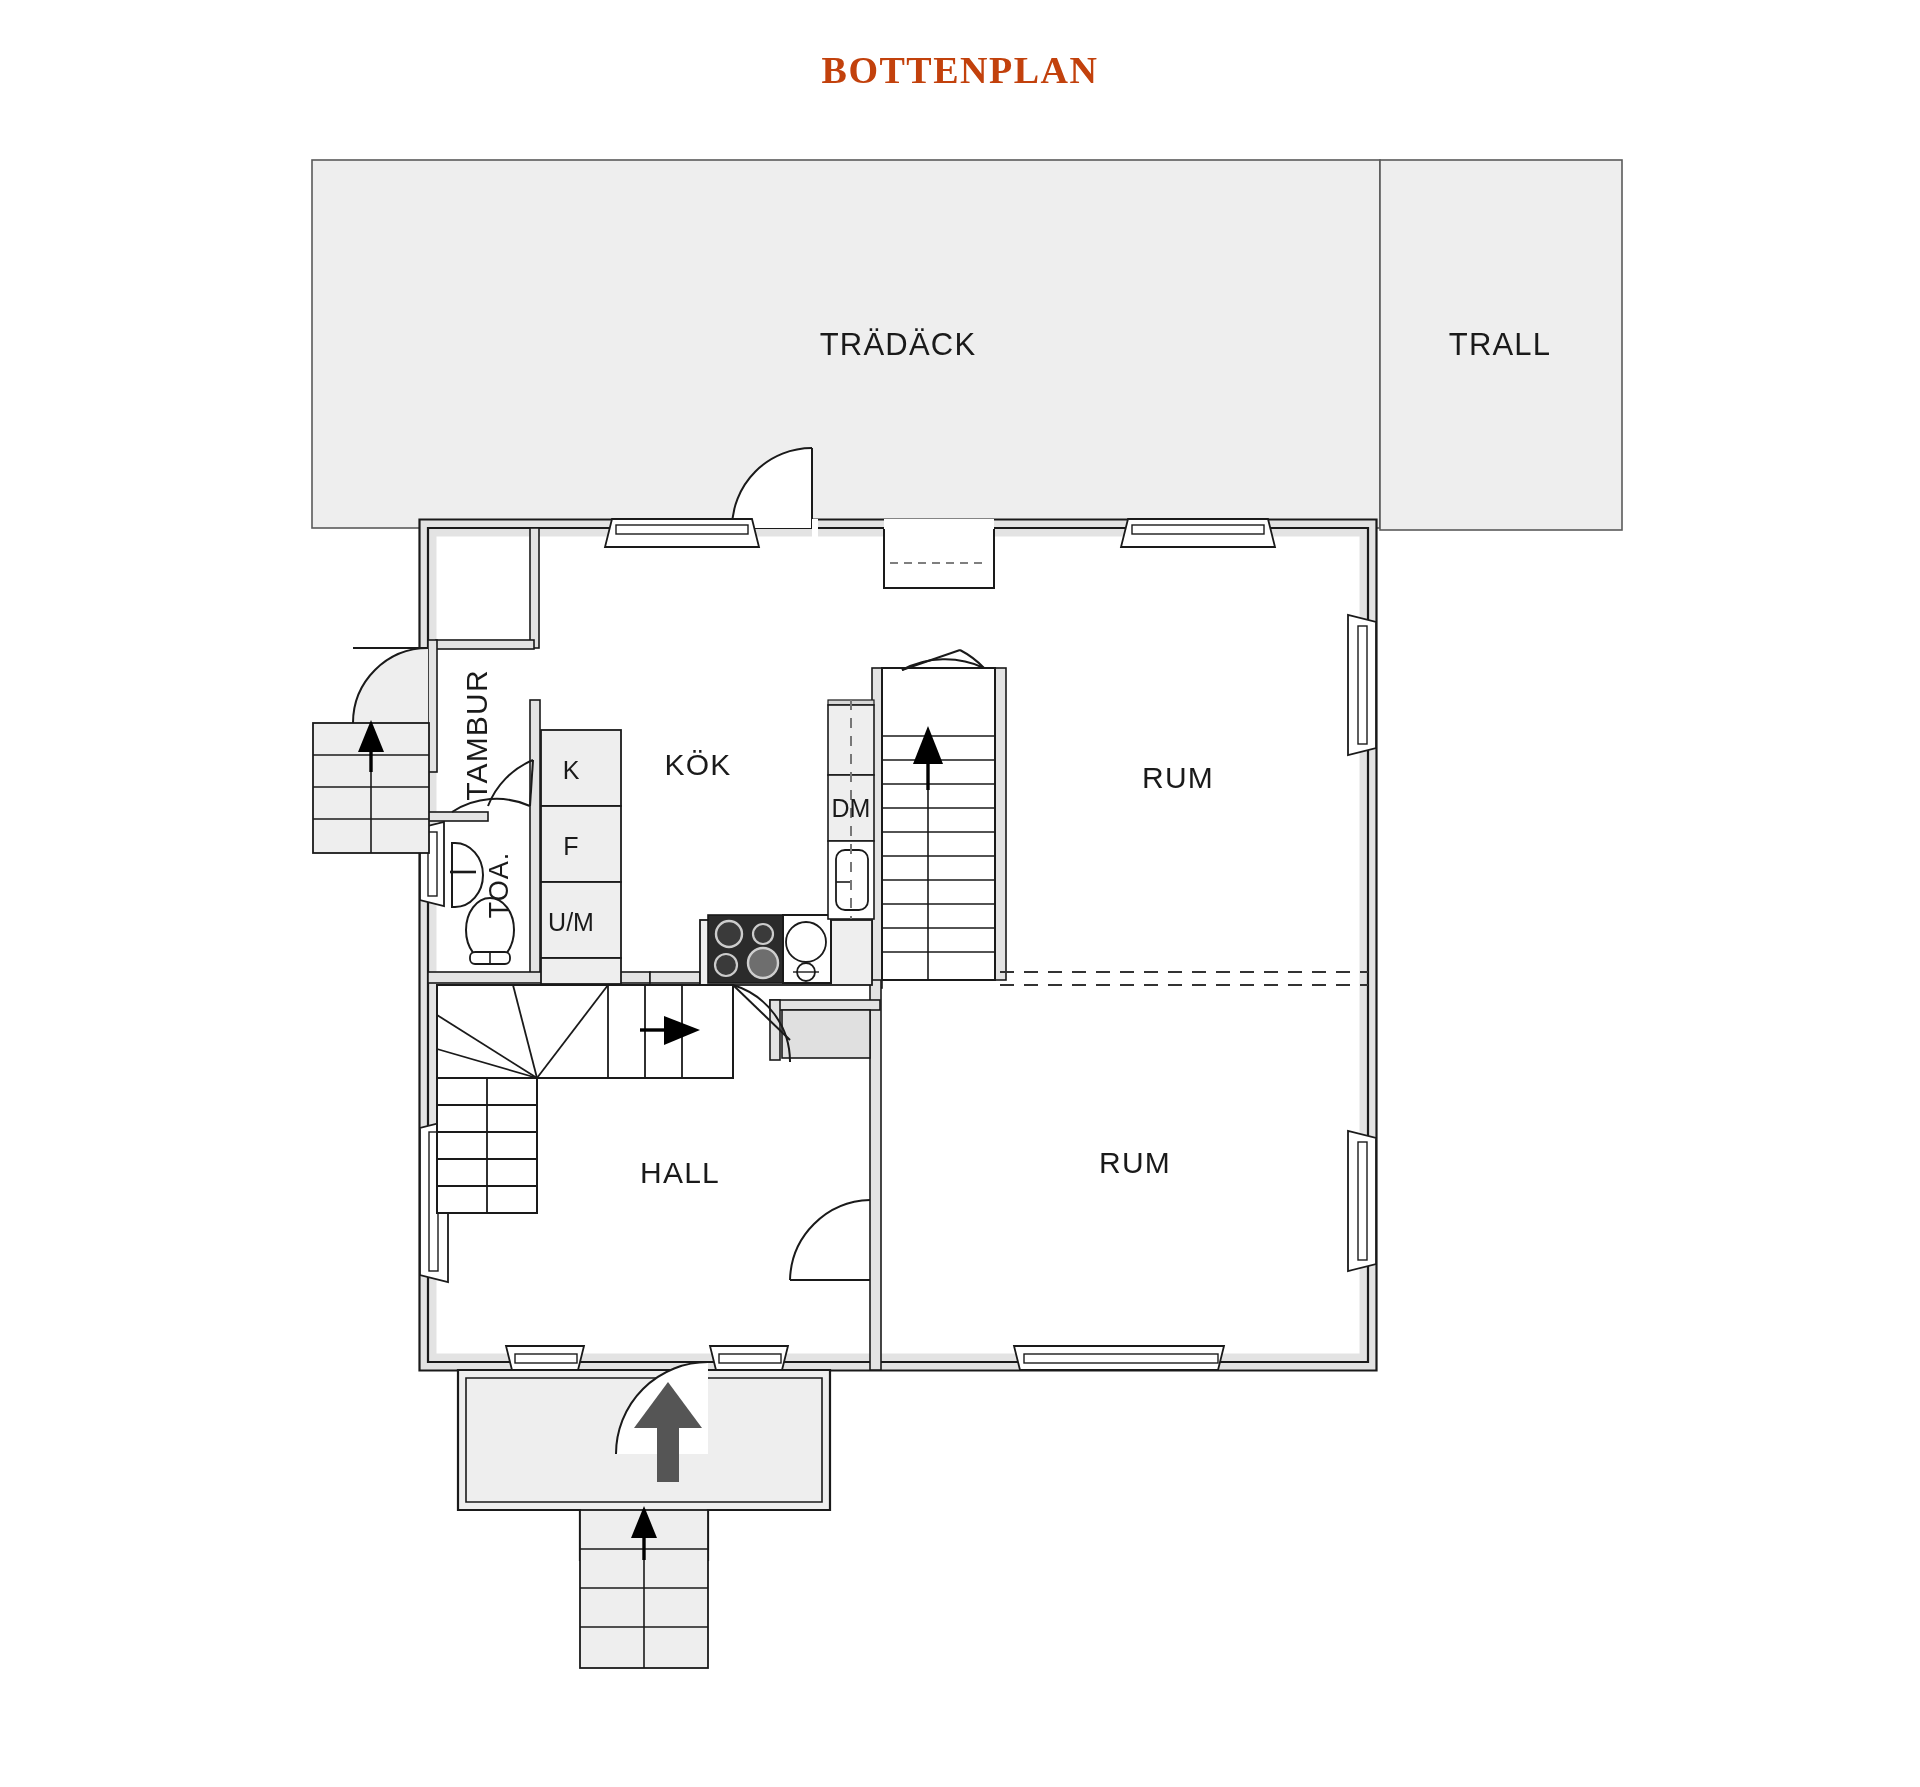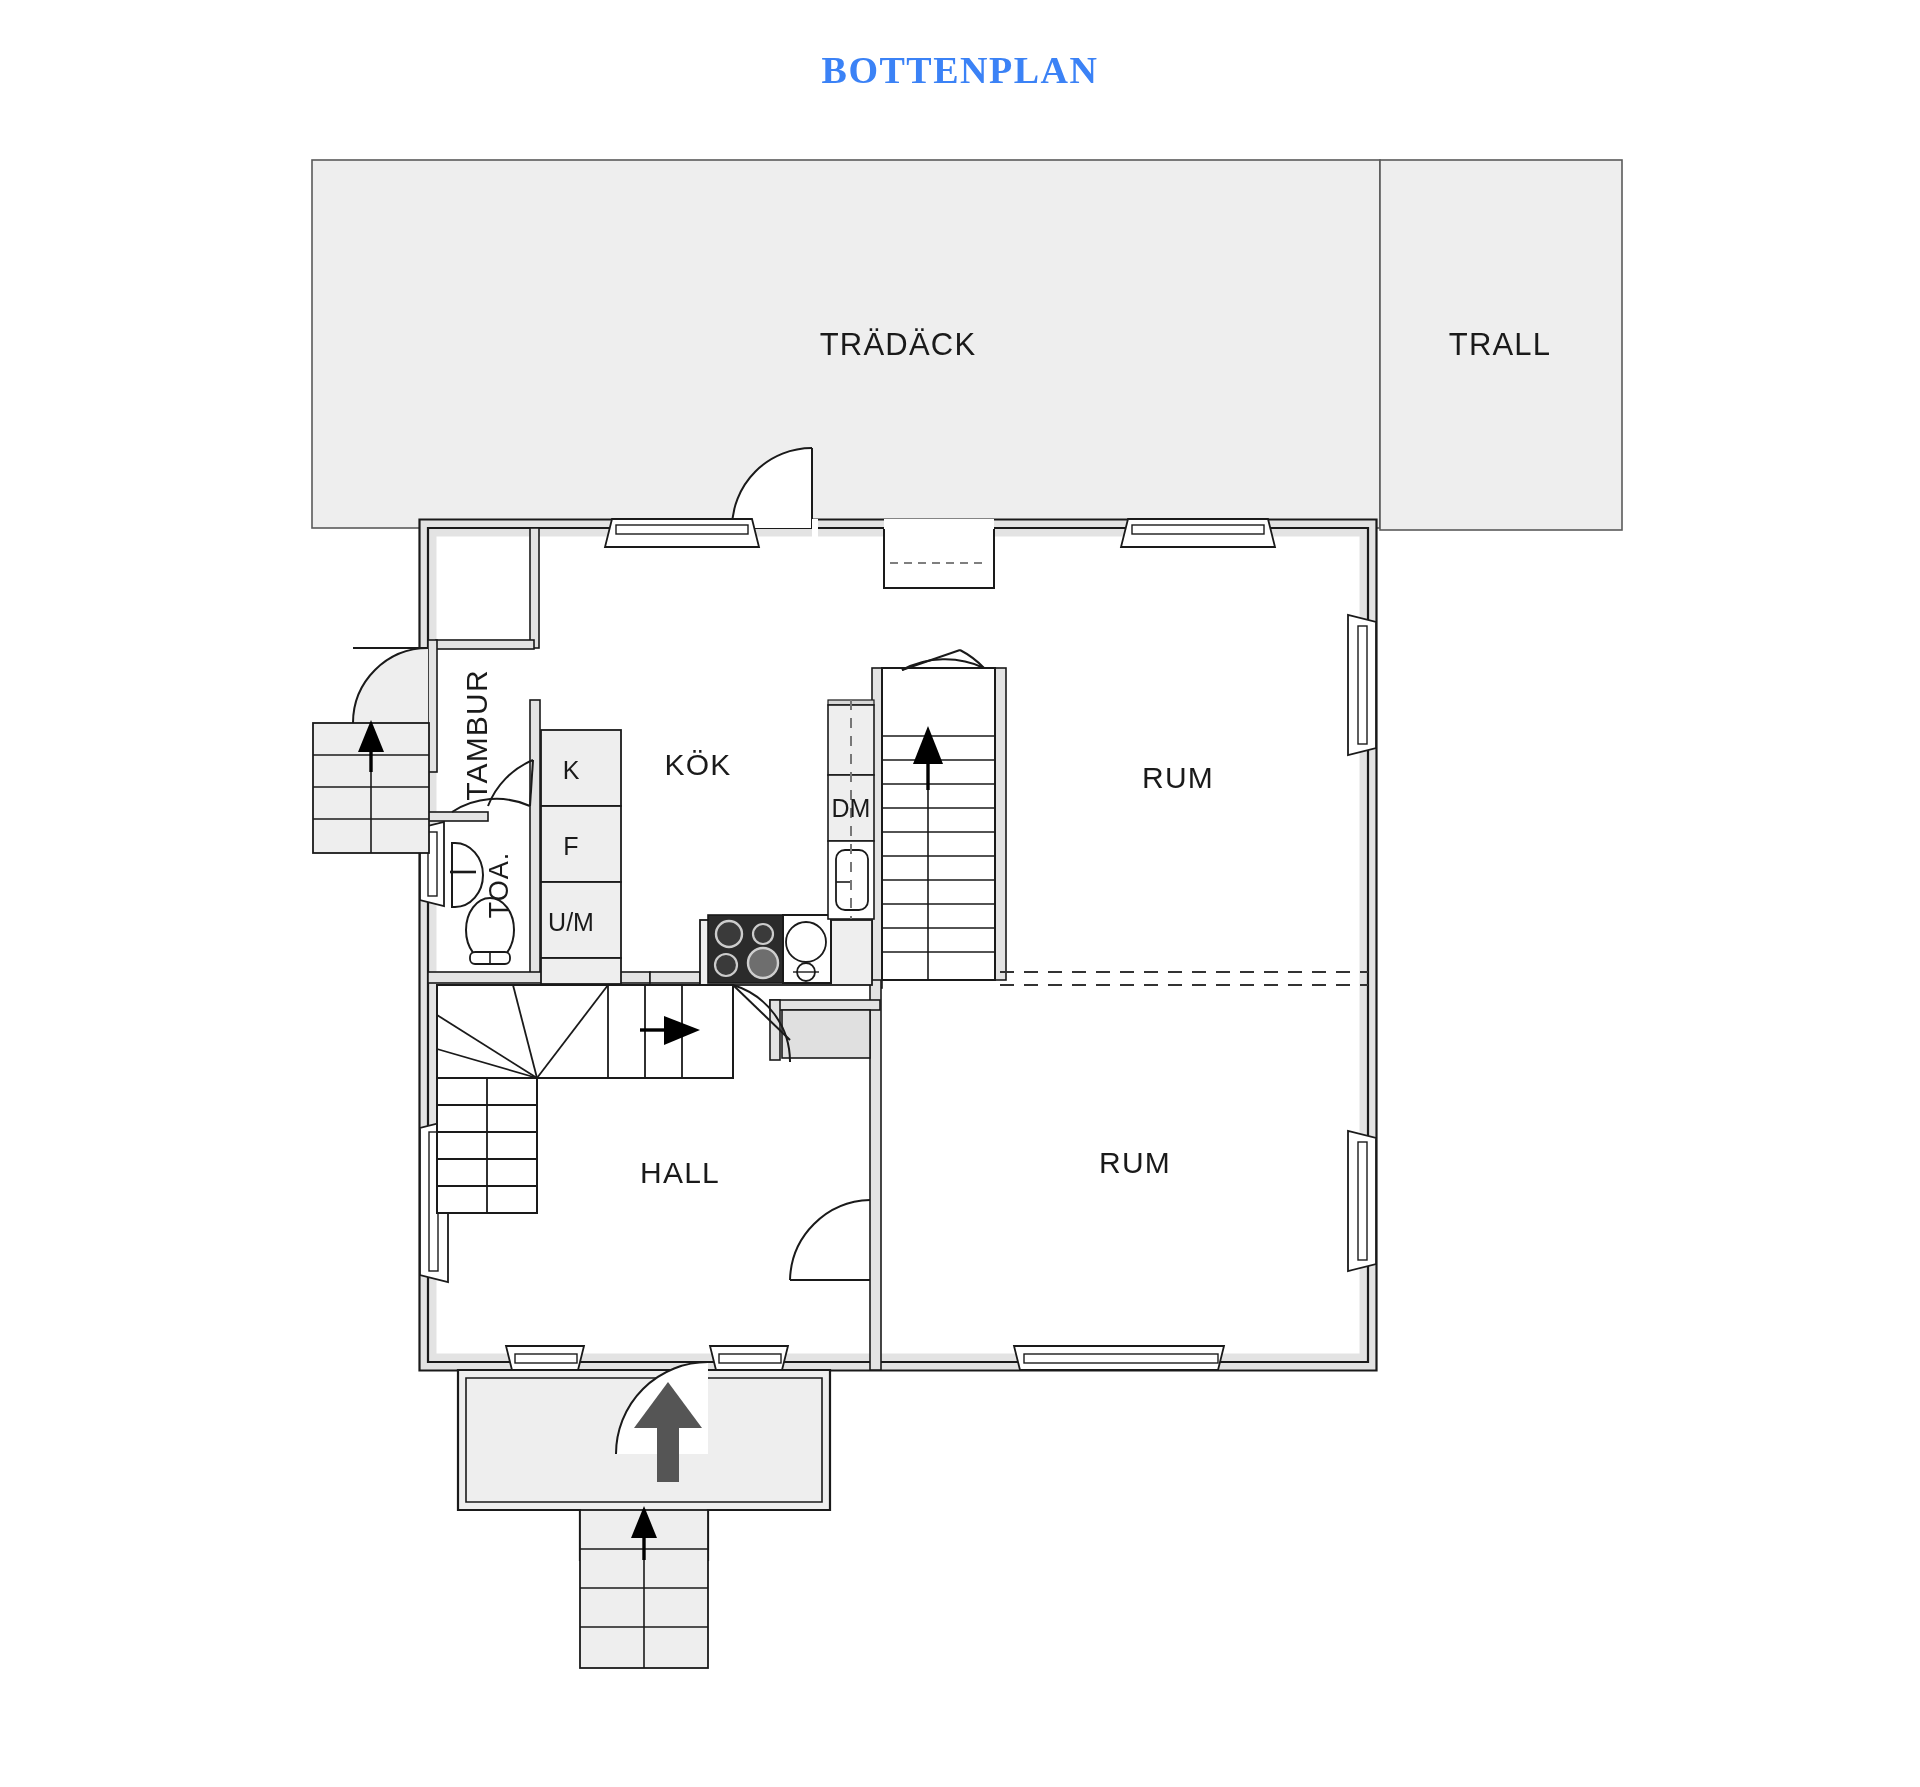--- a/index.html
+++ b/index.html
@@ -17,21 +17,21 @@
   #plan-title {
     position: absolute;
     top: 48px;
     left: 0;
     width: 1920px;
     text-align: center;
     font-family: "Liberation Serif", serif;
     font-weight: bold;
     font-size: 38px;
     letter-spacing: 1.5px;
-    color: #3b82f6;
+    color: #c2410c;
   }
   #floorplan-canvas {
     position: absolute;
     top: 0;
     left: 0;
   }
   .room-label {
     font-family: "Liberation Sans", sans-serif;
     fill: #1a1a1a;
   }

